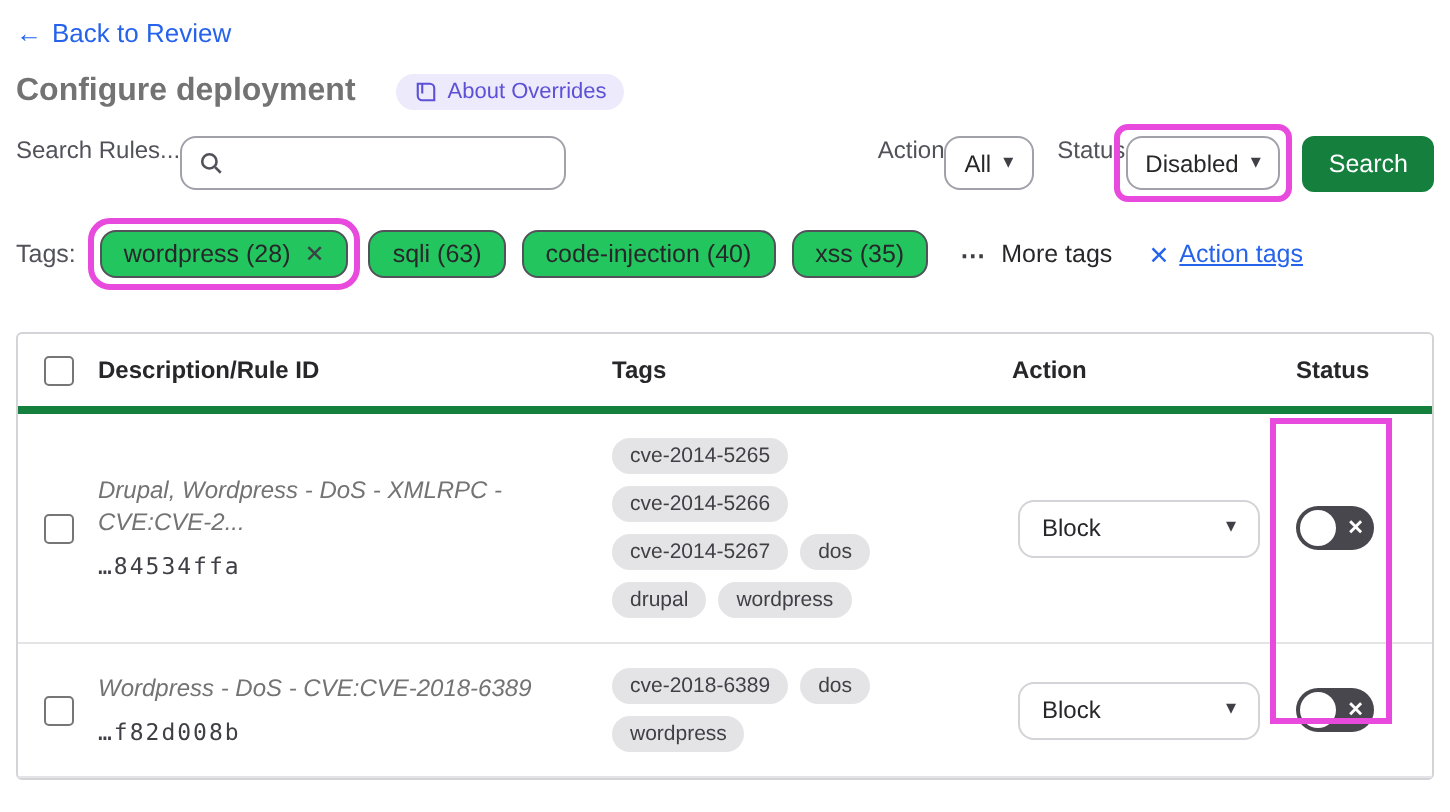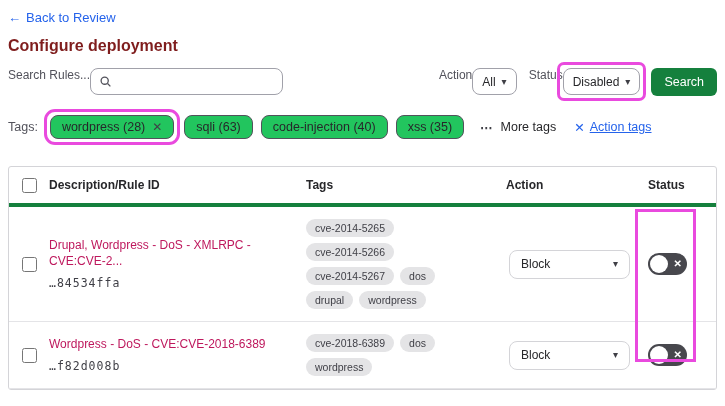--- a/index.html
+++ b/index.html
@@ -11,21 +11,21 @@
     color: #27272a;
     padding: 8px 8px 0 8px;
     overflow: hidden;
   }
 
   
   .back-link { display: inline-flex; align-items: center; gap: 5px; color: #2563eb; font-size: 13px; text-decoration: none; cursor: pointer; }
 
   
   .title-row { margin-top: 11px; display: flex; align-items: center; gap: 20px; }
-  .page-title { margin: 0; font-size: 16px; font-weight: 700; color: #7f1d1d; }
+  .page-title { margin: 0; font-size: 16px; font-weight: 700; color: #737373; }
   .about-badge { display: inline-flex; align-items: center; gap: 5px; background: #edeafc; color: #5b50d6; font-size: 11px; padding: 3px 9px; border-radius: 10px; cursor: pointer; }
   .about-badge svg { display: block; }
 
   
   .filter-row { margin-top: 13px; display: flex; align-items: flex-start; }
   .fcol { display: flex; flex-direction: row; }
   .flabel { font-size: 12px; color: #52525b; margin-bottom: 4px; height: 15px; }
   .search-col { flex: 1; margin-right: 9px; }
   .search-box { position: relative; height: 27px; }
   .search-box input { width: 100%; height: 27px; border: 1px solid #a1a1aa; border-radius: 8px; padding: 0 8px 0 28px; font-size: 12px; font-family: "Liberation Sans", sans-serif; outline: none; background: #fff; }
@@ -51,21 +51,21 @@
   .clear-tags .lbl { text-decoration: underline; }
 
   
   .table-wrap { margin-top: 27px; position: relative; border: 1px solid #d4d4d8; border-radius: 3px; background: #fff; }
   .trow { display: grid; grid-template-columns: 40px 257px 200px 132px auto; align-items: center; }
   .thead { height: 40px; border-bottom: 4px solid #15803d; font-weight: 700; font-size: 12px; color: #27272a; }
   .tbody-row { border-bottom: 1px solid #e4e4e7; padding: 12px 0; }
   .tbody-row:last-child { border-bottom: none; }
   .cell-check { display: flex; justify-content: center; align-items: center; }
   .cell-check input { width: 15px; height: 15px; accent-color: #fff; border-radius: 4px; cursor: pointer; }
-  .desc-line { font-size: 12px; color: #be185d; line-height: 1.3; }
+  .desc-line { font-size: 12px; color: #737373; line-height: 1.3; font-style: italic; }
   .rule-id { font-family: "DejaVu Sans Mono", monospace; font-size: 11.5px; letter-spacing: 1px; color: #3f3f46; margin-top: 7px; }
   .cell-desc { padding-right: 14px; }
   .cell-tags { display: flex; flex-wrap: wrap; gap: 6px; padding-right: 24px; align-self: center; }
   .pill-sm { background: #e4e4e6; border-radius: 9px; padding: 3px 9px; font-size: 10.5px; color: #3f3f46; white-space: nowrap; }
   .cell-action { padding-left: 3px; }
   .select-ctrl { width: 121px; height: 29px; border: 1px solid #d4d4d8; border-radius: 8px; background: #fff; display: flex; align-items: center; justify-content: space-between; padding: 0 11px; font-size: 12px; color: #27272a; cursor: pointer; }
   .cell-status { padding-left: 10px; }
   .toggle { position: relative; width: 39px; height: 22px; border-radius: 11px; background: #47474d; cursor: pointer; }
   .toggle .knob { position: absolute; left: 2px; top: 2px; width: 18px; height: 18px; border-radius: 50%; background: #fff; }
   .toggle .off-x { position: absolute; right: 5px; top: 50%; transform: translateY(-52%); color: #fff; font-size: 10px; font-weight: bold; }
@@ -76,20 +76,27 @@
 
 
 
 <a class="back-link">
   <span>←</span>
   <span>Back to Review</span>
 </a>
 
 <div class="title-row">
   <h1 class="page-title">Configure deployment</h1>
+  <span class="about-badge">
+    <svg width="12" height="12" viewBox="0 0 16 16" fill="none" stroke="#5b50d6" stroke-width="1.4">
+      <path d="M2.5 2.5h8a3 3 0 0 1 3 3v8h-8a3 3 0 0 1-3-3z"></path>
+      <path d="M5.5 2.5v6.5"></path>
+    </svg>
+    <span>About Overrides</span>
+  </span>
 </div>
 
 <div class="filter-row">
   <div class="fcol search-col">
     <div class="flabel">Search Rules...</div>
     <div class="search-box">
       <svg class="mag" width="13" height="13" viewBox="0 0 16 16" fill="none" stroke="#52525b" stroke-width="1.6">
         <circle cx="7" cy="7" r="4.4"></circle>
           <path d="M10.5 10.5L14 14"></path>
       </svg>

